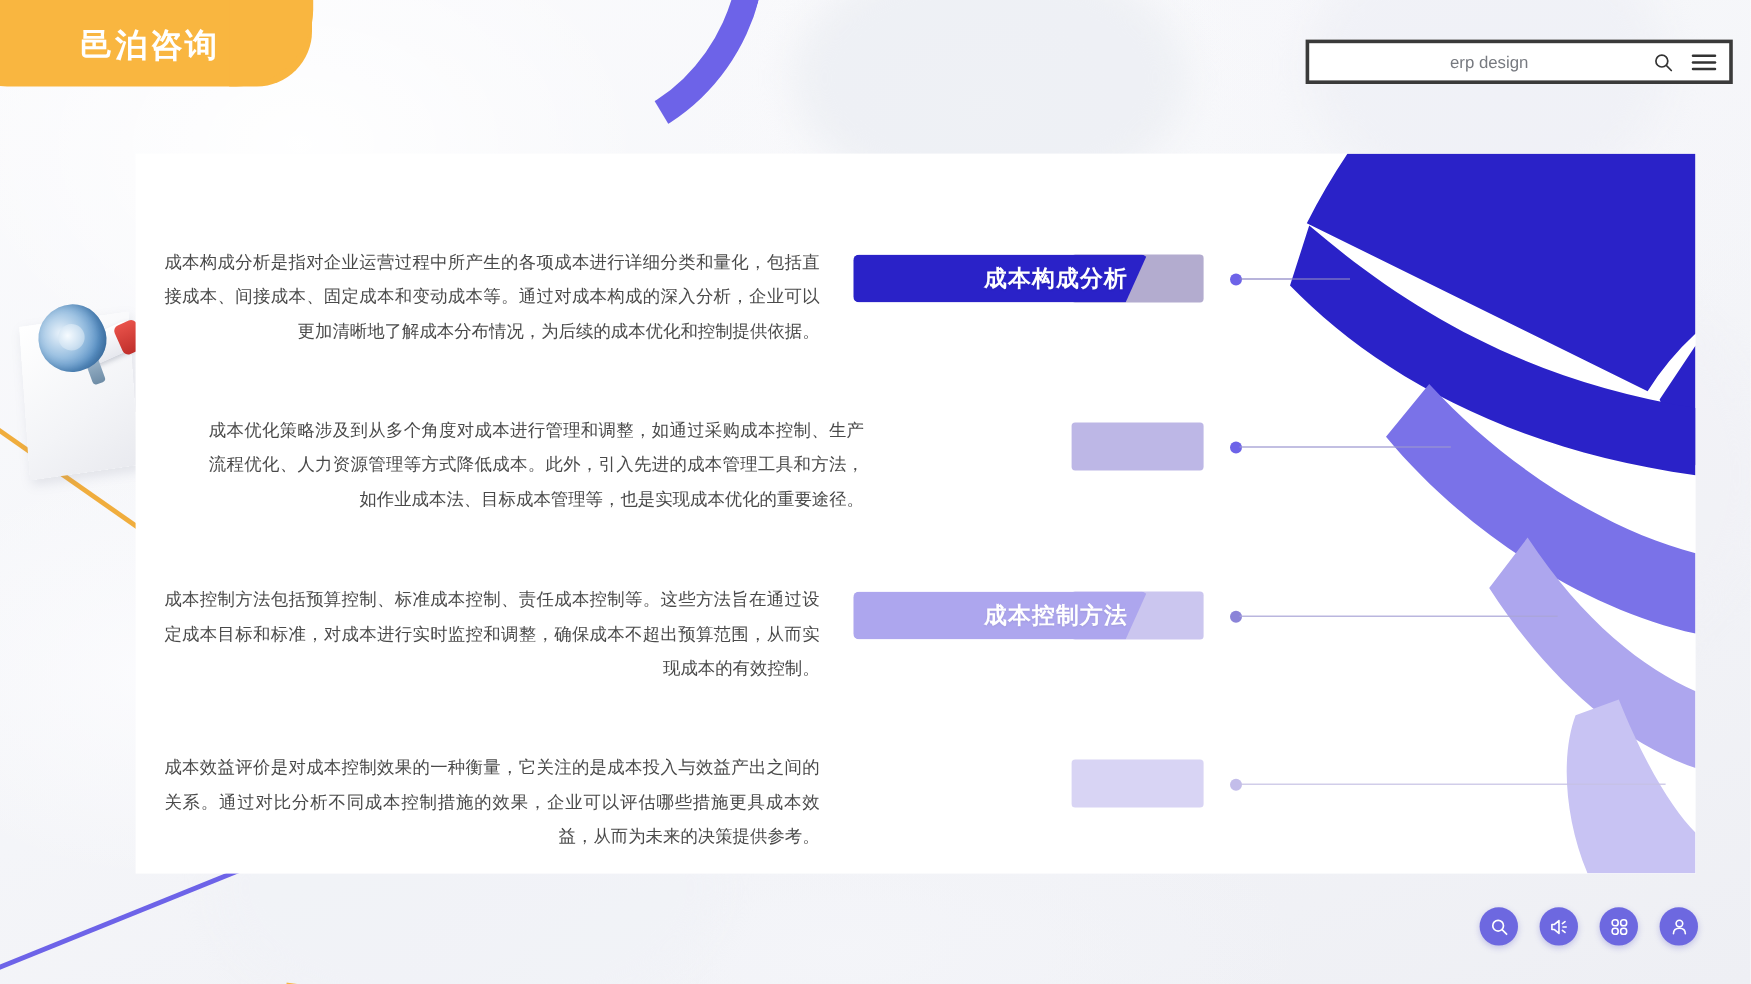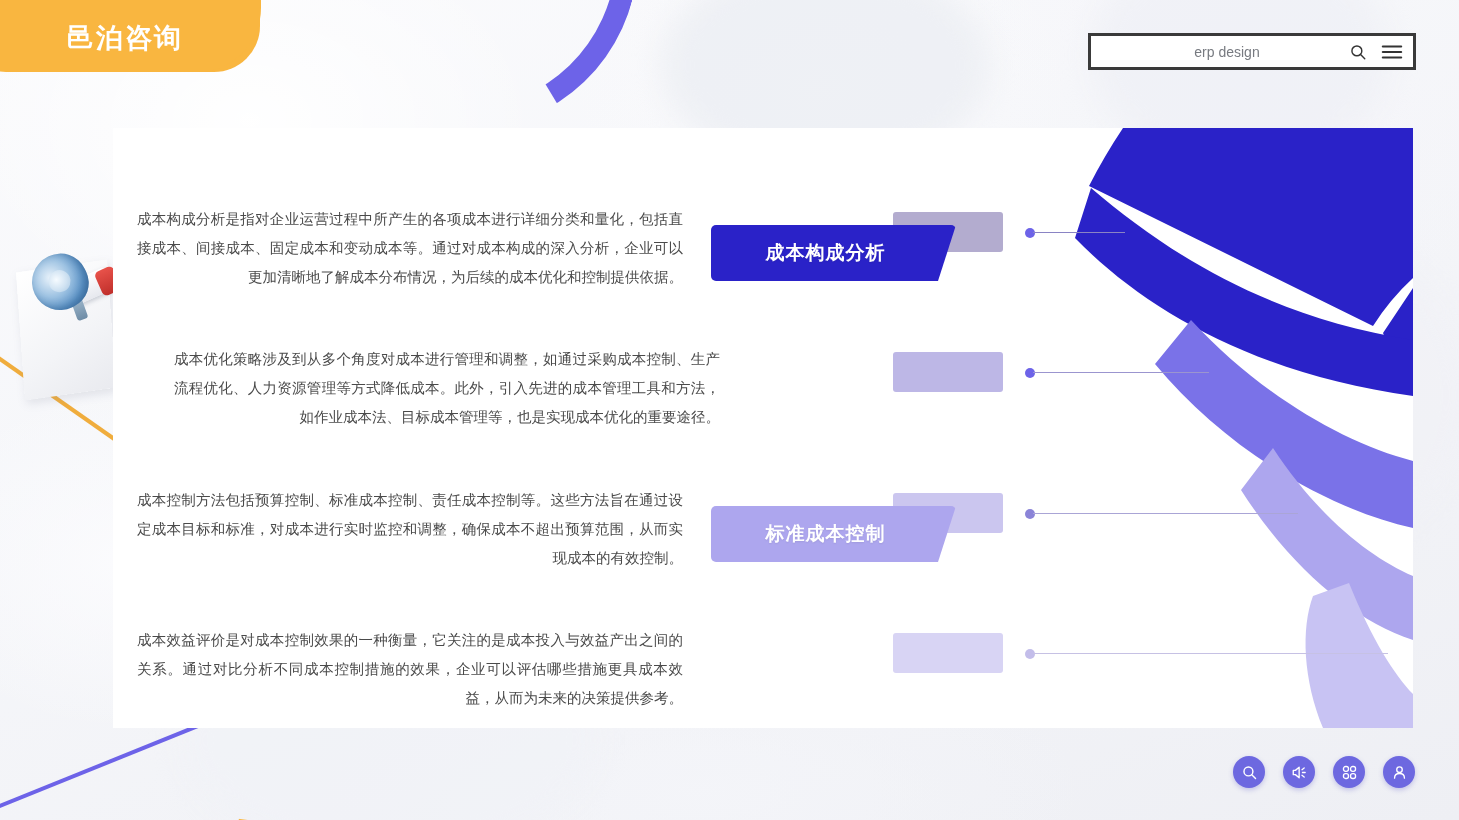--- a/index.html
+++ b/index.html
@@ -205,21 +205,21 @@
     transform: rotate(-38deg);
     z-index: 6;
     pointer-events: none;
   }
 
   
   .searchbar {
     position: absolute;
     left: 1088px;
     top: 33px;
-    width: 328px;
+    width: 356px;
     height: 37px;
     border: 3px solid #3a3a3a;
     background: #ffffff;
     display: flex;
     align-items: center;
     z-index: 20;
   }
   .search-input {
     flex: 1;
     border: none;
@@ -311,28 +311,28 @@
     position: absolute;
     right: 0;
     top: 0;
     width: 110px;
     height: 40px;
     border-radius: 3px;
   }
   .tag-front {
     position: absolute;
     left: 0;
-    top: 13px;
+    top: 0;
     width: 245px;
-    height: 56px;
+    height: 40px;
     border-radius: 5px;
     clip-path: polygon(0 0, 100% 0, calc(100% - 18px) 100%, 0 100%);
     display: flex;
     align-items: center;
-    justify-content: center;
+    justify-content: flex-end;
     padding-right: 16px;
   }
   .tag-label {
     color: #ffffff;
     font-size: 19px;
     font-weight: bold;
     letter-spacing: 1px;
     font-family: "DejaVu Sans", "Liberation Sans", sans-serif;
     text-shadow: 0 1px 2px rgba(0,0,0,0.08);
   }
@@ -464,21 +464,21 @@
         <div class="conn-dot" style="background:#6d63e8"></div>
         <div class="conn-line" style="background:#9b95cf; width:176px;"></div>
       </div>
     </div>
 
     <div class="row row-2">
       <div class="para">成本控制方法包括预算控制、标准成本控制、责任成本控制等。这些方法旨在通过设定成本目标和标准，对成本进行实时监控和调整，确保成本不超出预算范围，从而实现成本的有效控制。</div>
       <div class="tag">
         <div class="tag-back" style="background:#cbc6ef"></div>
         <div class="tag-front" style="background:#ada6ee">
-          <span class="tag-label">标准成本控制</span>
+          <span class="tag-label">成本控制方法</span>
         </div>
       </div>
       <div class="connector" style="left:912px; width:280px;">
         <div class="conn-dot" style="background:#8b84d8"></div>
         <div class="conn-line" style="background:#aaa5d6; width:265px;"></div>
       </div>
     </div>
 
     <div class="row row-3">
       <div class="para">成本效益评价是对成本控制效果的一种衡量，它关注的是成本投入与效益产出之间的关系。通过对比分析不同成本控制措施的效果，企业可以评估哪些措施更具成本效益，从而为未来的决策提供参考。</div>

